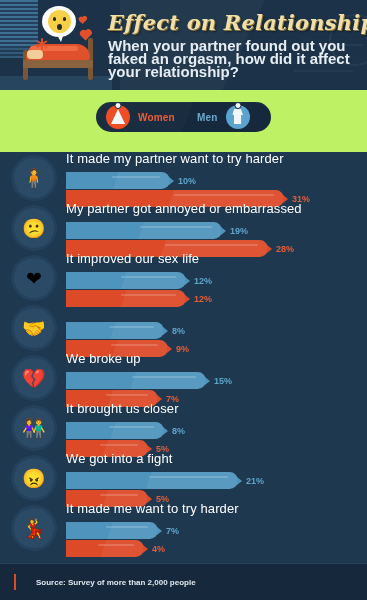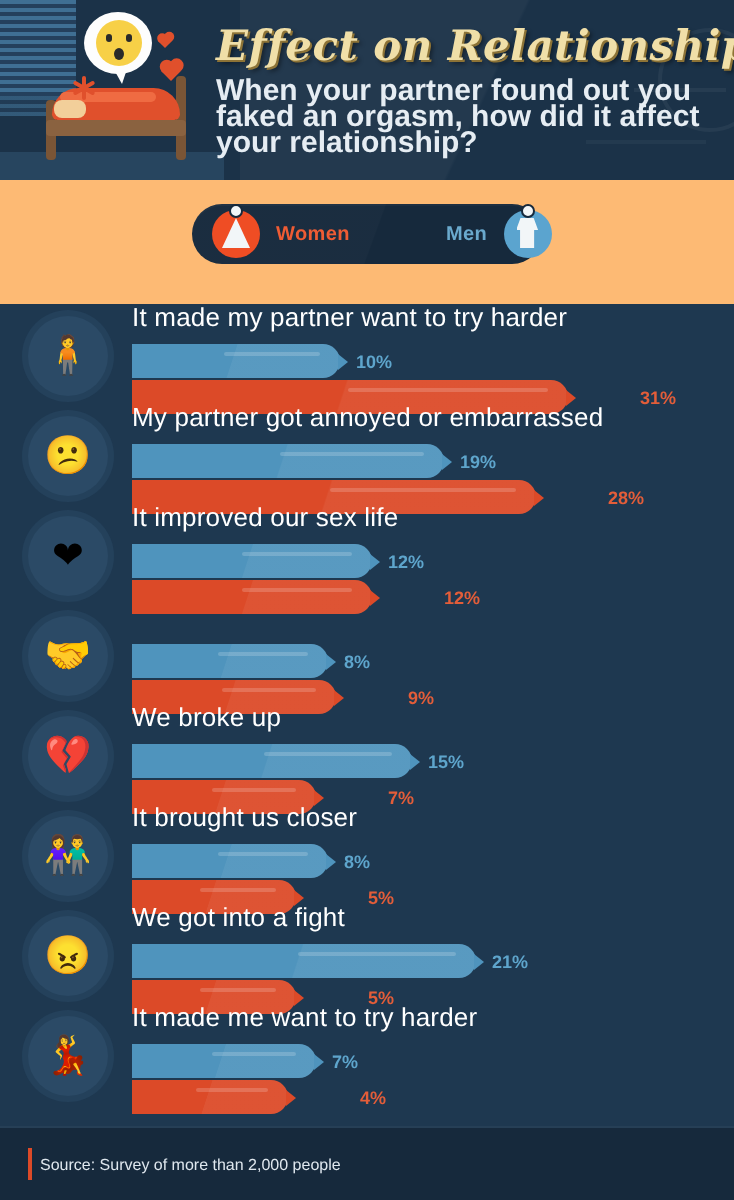--- a/index.html
+++ b/index.html
@@ -136,35 +136,35 @@
     text-shadow: 1px 1px 0 #8d7336, 2px 2px 2px rgba(0,0,0,.4);
     white-space: nowrap;
   }
   .subtitle {
     margin-top: 4px;
     font-size: 15px; line-height: 13px;
     color: #e6edf3; font-weight: 700;
   }
 
   
-  .legend-band { height: 62px; position: relative; background: #fdba74; }
+  .legend-band { height: 62px; position: relative; background: #bef264; }
   .legend {
     position: absolute; left: 96px; top: 12px;
     width: 175px; height: 30px;
     background: #16293c; border-radius: 16px;
     display: flex; align-items: center;
     box-shadow: inset 0 1px 0 rgba(255,255,255,.03);
   }
   .legend-diag {
     position:absolute; inset:0; border-radius:16px; overflow:hidden; pointer-events:none;
     background: linear-gradient(110deg, rgba(255,255,255,.02) 0 52%, rgba(255,255,255,0) 52.4%);
   }
   .lg-item { display: flex; align-items: center; position: relative; }
   .lg-w { margin-left: 10px; }
-  .lg-m { margin-left: 48px; }
+  .lg-m { margin-left: 22px; }
   .lg-circle {
     width: 24px; height: 24px; border-radius: 50%;
     position: relative; flex: none;
   }
   .lg-circle.women { background: #ef4d24; }
   .lg-circle.men { background: #5ba4cf; }
   .fig-head {
     position:absolute; left:50%; transform:translateX(-50%); top:-3px;
     width:7px; height:7px; border-radius:50%; background:#f2f6f8;
     border:1.5px solid #16293c;
@@ -202,21 +202,21 @@
     display: flex; align-items: center; justify-content: center;
     font-size: 19px; line-height: 1;
   }
   .row-label {
     position: absolute; left: 66px; top: -1px;
     font-size: 13px; font-weight: normal; color: #ffffff;
     letter-spacing: .1px; white-space: nowrap;
   }
   .bars { position: absolute; left: 66px; top: 20px; }
   .bar-wrap { position: relative; height: 17px; display: flex; align-items: center; }
-  .bar-wrap + .bar-wrap { margin-top: 1px; gap: 28px; }
+  .bar-wrap + .bar-wrap { margin-top: 1px; }
   .bar {
     position: relative; height: 17px;
     border-radius: 0 9px 9px 0;
   }
   .bar.men { background: #4f94bd; }
   .bar.women { background: #dc4a28; }
   .bar-sheen {
     position:absolute; right:10px; top:4px; height:2px; width:46%;
     background: rgba(255,255,255,.18); border-radius:1px;
   }
@@ -240,21 +240,21 @@
   
   .footer {
     position: absolute; left: 0; bottom: 0; width: 367px; height: 36px;
     background: #16293c;
     display: flex; align-items: center;
   }
   .footer-accent {
     width: 2px; height: 16px; background: #dc4a28; margin-left: 14px; flex: none;
   }
   .footer-text {
-    margin-left: 4px; font-size: 8px; color: #dfe7ee; font-weight: 400;
+    margin-left: 20px; font-size: 8px; color: #dfe7ee; font-weight: 700;
   }
   .footer-sep {
     position:absolute; left:0; bottom:36px; width:367px; height:1px;
     background: rgba(255,255,255,.04);
   }
 </style>
 </head>
 <body>
 
 <div id="page">

